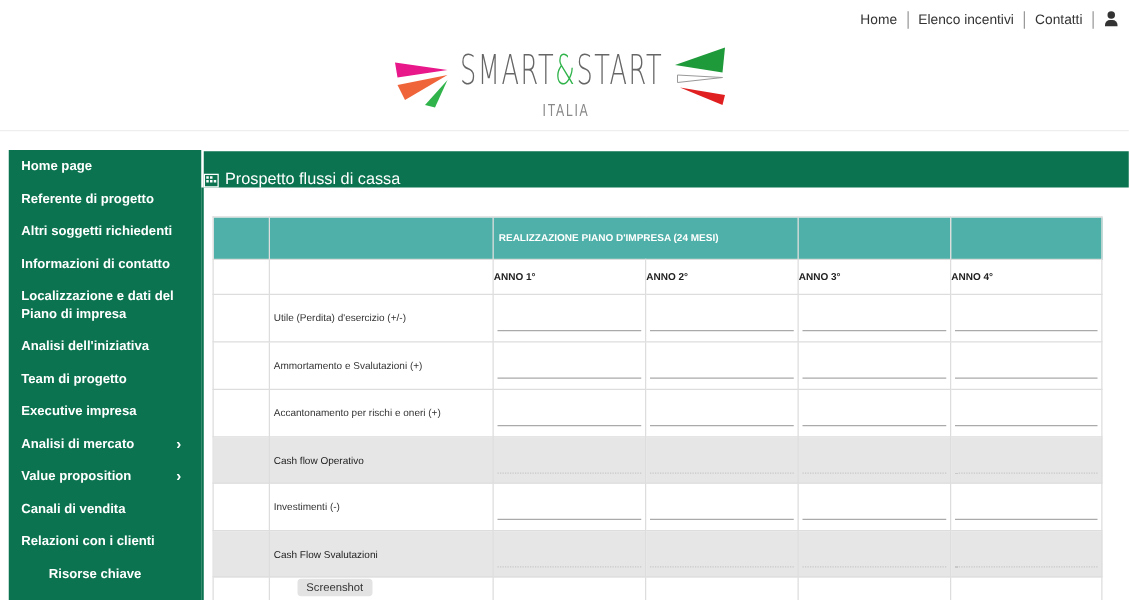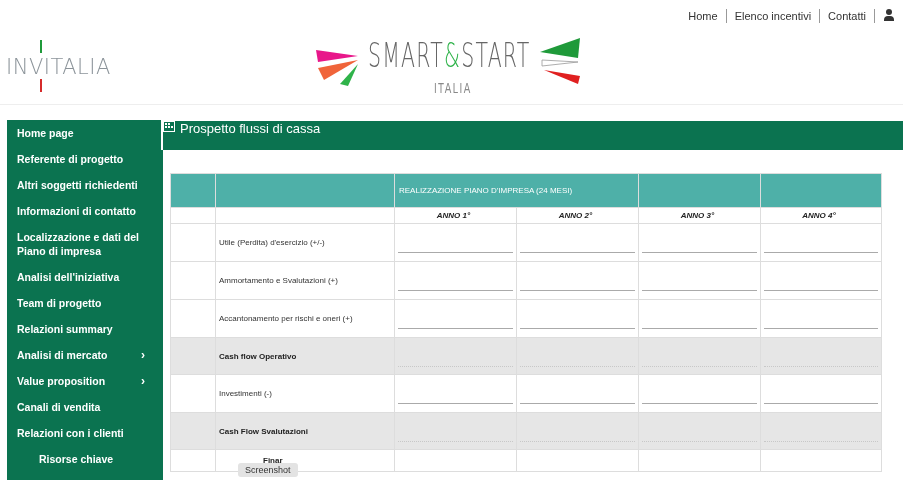--- a/index.html
+++ b/index.html
@@ -25,40 +25,40 @@
   .ss-title .amp { color: #2fb34a; }
   .ss-sub { position: absolute; left: 122px; top: 44px; font-size: 14px; letter-spacing: 2px; color: #888; transform: scaleX(0.7); transform-origin: left top; }
 
   
   .sidebar { position: absolute; left: 7px; top: 120px; width: 154px; height: 360px; background: #0b7350; }
   .side-item { display: flex; align-items: center; justify-content: space-between; padding: 0 16px 0 10px; color: #fff; font-size: 10.5px; font-weight: bold; cursor: pointer; }
   .side-item .lbl { line-height: 14px; }
   .side-item .chev { font-size: 12px; font-weight: bold; }
 
   
-  .panel-head { position: absolute; left: 163px; top: 121px; width: 740px; height: 29px; background: #0b7350; color: #fff; display: flex; align-items: flex-start; font-size: 13px; }
+  .panel-head { position: absolute; left: 163px; top: 121px; width: 740px; height: 29px; background: #0b7350; color: #fff; display: flex; align-items: flex-end; font-size: 13px; }
   .bldg-icon { width: 12px; height: 11px; margin-right: 5px; position: relative; border: 1.5px solid #fff; border-bottom-width: 1px; }
   .bldg-icon::before { content: ""; position: absolute; left: 1px; top: 1px; width: 2px; height: 2px; background: #fff; box-shadow: 3px 0 #fff, 0 3px #fff, 3px 3px #fff, 6px 3px #fff; }
 
   .main-left-border { position: absolute; left: 161px; top: 150px; width: 2px; height: 330px; background: #0b7350; }
 
   table.cf { position: absolute; left: 170px; top: 173px; border-collapse: collapse; table-layout: fixed; width: 711px; font-size: 8px; }
   table.cf td, table.cf th { border: 1px solid #ddd; }
   table.cf col.c0 { width: 45px; }
   table.cf col.c1 { width: 179px; }
   table.cf col.c2 { width: 122px; }
   table.cf col.c3 { width: 122px; }
   table.cf col.c4 { width: 122px; }
   table.cf col.c5 { width: 121px; }
-  .hrow th { background: #4eb0a8; height: 34px; color: #fff; font-weight: normal; text-align: left; padding-left: 4px; font-size: 8px; border-color: #eaf5f3; }
-  .yrow td { height: 16px; text-align: center; padding-right: 4px; font-weight: bold; font-size: 8px; color: #222; vertical-align: middle; font-style: italic; }
+  .hrow th { background: #4eb0a8; height: 34px; color: #fff; font-weight: bold; text-align: left; padding-left: 4px; font-size: 8px; border-color: #eaf5f3; }
+  .yrow td { height: 28px; text-align: left; padding-right: 4px; font-weight: bold; font-size: 8px; color: #222; vertical-align: middle; }
   .drow td { height: 38px; background: #fff; vertical-align: middle; }
   .drow td.lab { padding-left: 3px; font-size: 8px; color: #333; }
   .srow td { height: 37px; background: #e6e6e6; vertical-align: middle; }
-  .srow td.lab { padding-left: 3px; font-size: 8px; font-weight: bold; color: #222; margin-left: 36px; }
+  .srow td.lab { padding-left: 3px; font-size: 8px; font-weight: normal; color: #222; margin-left: 36px; }
   .inp { display: block; margin: 8px 3px 0 3px; height: 12px; border: none; border-bottom: 1px solid #aaa; background: transparent; width: calc(100% - 6px); font-size: 8px; }
   .inp.ro { border-bottom: 1px dotted #c8c8c8; margin-top: 10px; }
   .lrow td { height: 22px; vertical-align: top; padding-top: 6px; }
 
   .tooltip { position: absolute; left: 238px; top: 463px; background: #e3e3e3; border-radius: 3px; padding: 2px 7px; font-size: 9px; color: #333; }
 </style>
 </head>
 <body>
 
 <div class="topbar">
@@ -68,25 +68,20 @@
     <a href="#">Elenco incentivi</a>
     <span class="sep"></span>
     <a href="#">Contatti</a>
     <span class="sep"></span>
     <span class="user-icon">
         <span class="head"></span>
         <span class="body"></span>
       </span>
   </nav>
 
-  <div class="invitalia">
-    <span class="bar-g"></span>
-    <span class="word">INVITALIA</span>
-    <span class="bar-r"></span>
-  </div>
 
   <div class="ss-logo">
     <svg width="275" height="66" viewBox="0 0 275 66">
       <polygon points="4,14 46,20 6,26" fill="#e8178a"></polygon>
       <polygon points="6,32 46,24 12,44" fill="#f0643a"></polygon>
       <polygon points="28,48 46,28 36,50" fill="#2fb34a"></polygon>
       <polygon points="228,16 268,2 266,22" fill="#1f9a3a"></polygon>
       <polygon points="230,24 266,26 230,30" fill="#fff" stroke="#999" stroke-width="0.8"></polygon>
       <polygon points="232,34 268,40 266,48" fill="#e02020"></polygon>
     </svg>
@@ -111,21 +106,21 @@
   <div class="side-item" style="height:40px; padding-right:10px;">
       <span class="lbl">Localizzazione e dati del Piano di impresa</span>
     </div>
   <div class="side-item" style="height:26px;">
       <span class="lbl">Analisi dell'iniziativa</span>
     </div>
   <div class="side-item" style="height:26px;">
       <span class="lbl">Team di progetto</span>
     </div>
   <div class="side-item" style="height:26px;">
-      <span class="lbl">Relazioni summary</span>
+      <span class="lbl">Executive impresa</span>
     </div>
   <div class="side-item" style="height:26px;">
       <span class="lbl">Analisi di mercato</span>
       <span class="chev">›</span>
     </div>
   <div class="side-item" style="height:26px;">
       <span class="lbl">Value proposition</span>
       <span class="chev">›</span>
     </div>
   <div class="side-item" style="height:26px;">

